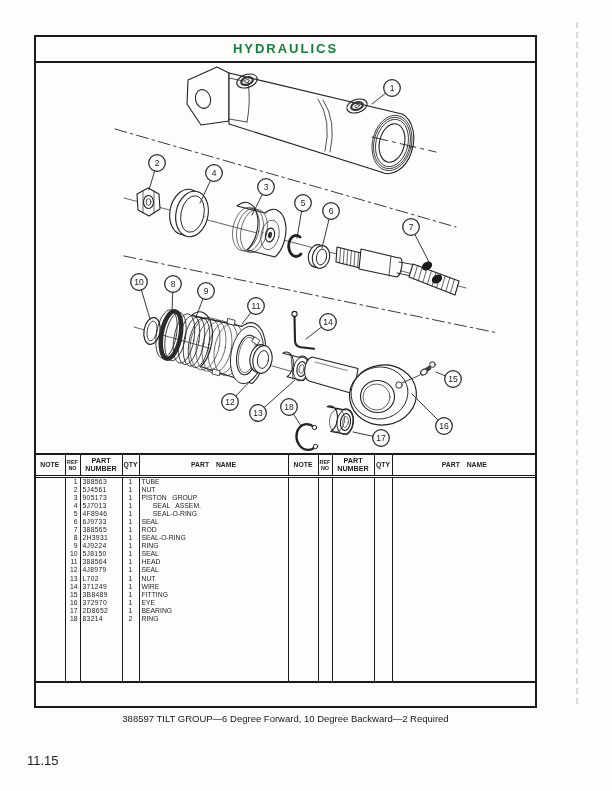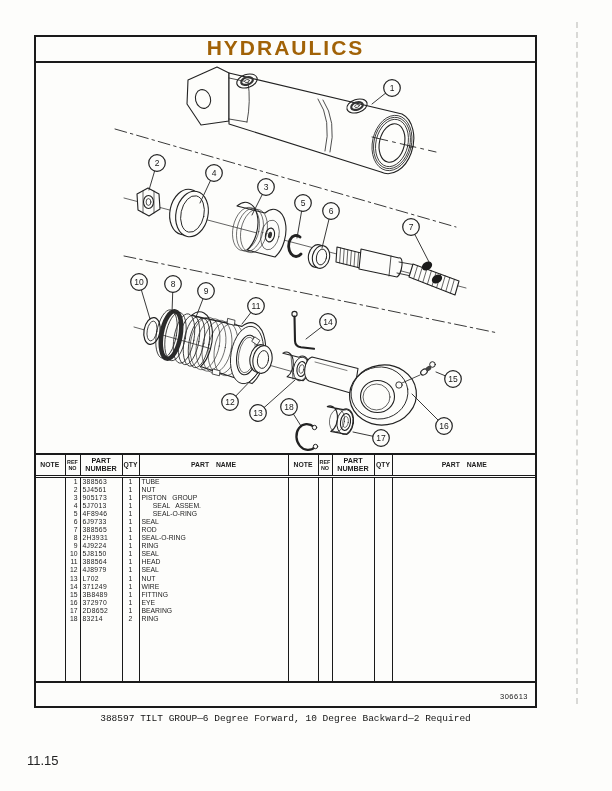--- a/index.html
+++ b/index.html
@@ -11,21 +11,21 @@
   .frame{
     position:absolute;left:34px;top:35px;width:503px;height:673px;
     border:2px solid #1a1a1a;box-sizing:border-box;background:transparent;
   }
   .titlebar{
     position:absolute;left:34px;top:35px;width:503px;height:28px;
     box-sizing:border-box;border-bottom:2px solid #1a1a1a;
     display:flex;align-items:center;justify-content:center;
   }
   .title-text{
-    font-size:21px;font-weight:bold;letter-spacing:2px;color:#a16207;
+    font-size:13px;font-weight:bold;letter-spacing:2px;color:#15803d;
   }
   .diagram{position:absolute;left:34px;top:63px;width:503px;height:390px;}
   .diagram svg{display:block;width:100%;height:100%;}
 
   .table-wrap{position:absolute;left:35px;top:453px;width:501px;height:230px;}
   table.parts{
     width:501px;height:230px;border-collapse:collapse;table-layout:fixed;
     border-top:2px solid #1a1a1a;border-bottom:2px solid #1a1a1a;
   }
   table.parts th, table.parts td{
@@ -48,21 +48,21 @@
   td.c-qty{text-align:center;}
   td.c-name{white-space:pre;}
   tr.filler td{height:auto;}
 
   .figure-number{
     position:absolute;left:34px;top:692px;width:494px;text-align:right;
     font-size:7.5px;letter-spacing:.5px;color:#222;
   }
   .caption{
     position:absolute;left:34px;top:713px;width:503px;text-align:center;
-    font-size:9.5px;color:#161616;font-family:Liberation Mono, monospace;
+    font-size:9.5px;color:#161616;
   }
   .page-number{
     position:absolute;left:27px;top:753px;font-size:13px;color:#222;
   }
   .scan-dashes{
     position:absolute;left:576px;top:22px;height:682px;width:0;
     border-left:2px dashed #d9d9d6;
   }
 </style>
 </head>
@@ -597,17 +597,16 @@
             <td></td>
             <td></td>
             <td></td>
             <td></td>
             <td></td>
           </tr>
         </tbody>
     </table>
   </div>
 
-  <div class="figure-number">306613</div>
   <div class="caption">388597 TILT GROUP—6 Degree Forward, 10 Degree Backward—2 Required</div>
   <div class="page-number">11.15</div>
   <div class="scan-dashes"></div>
 </div>
 
 </body></html>

